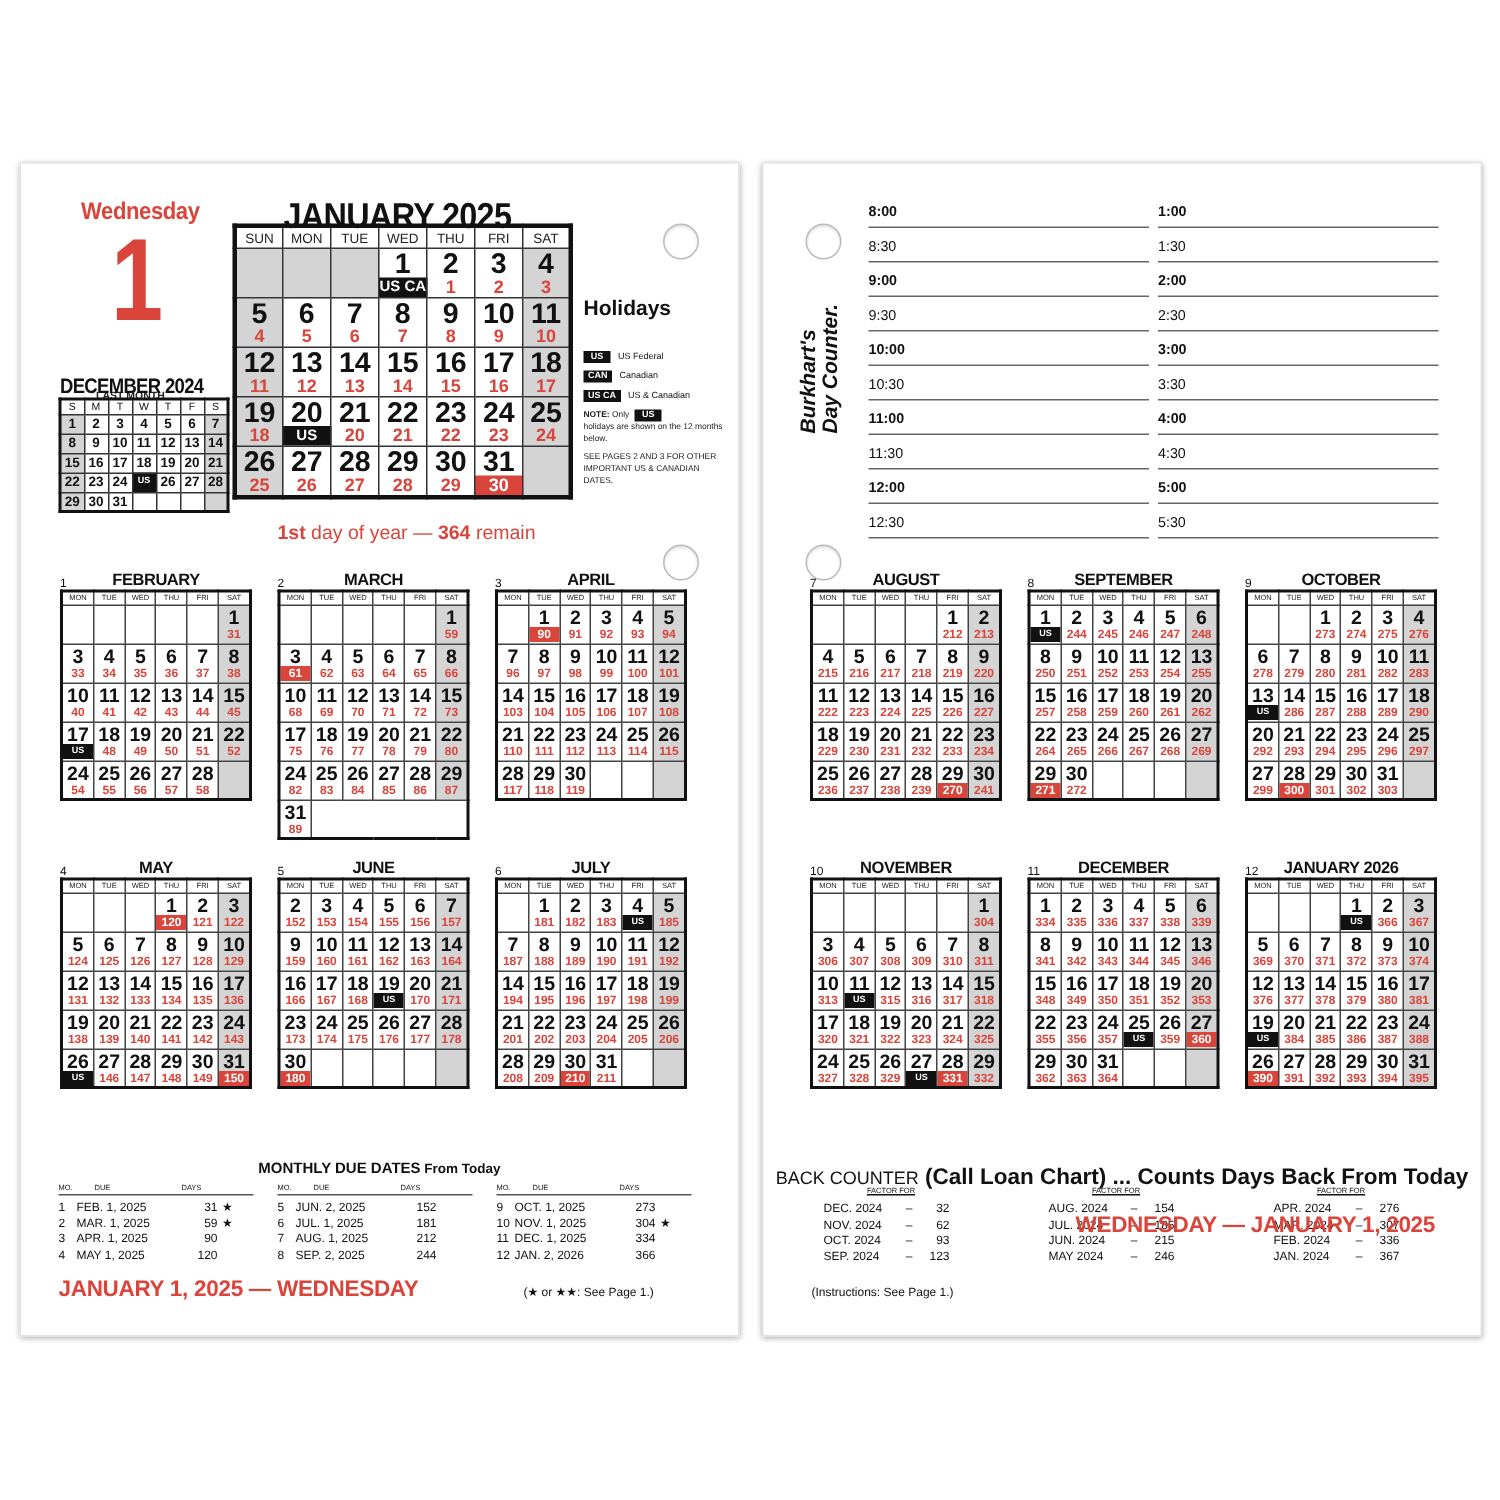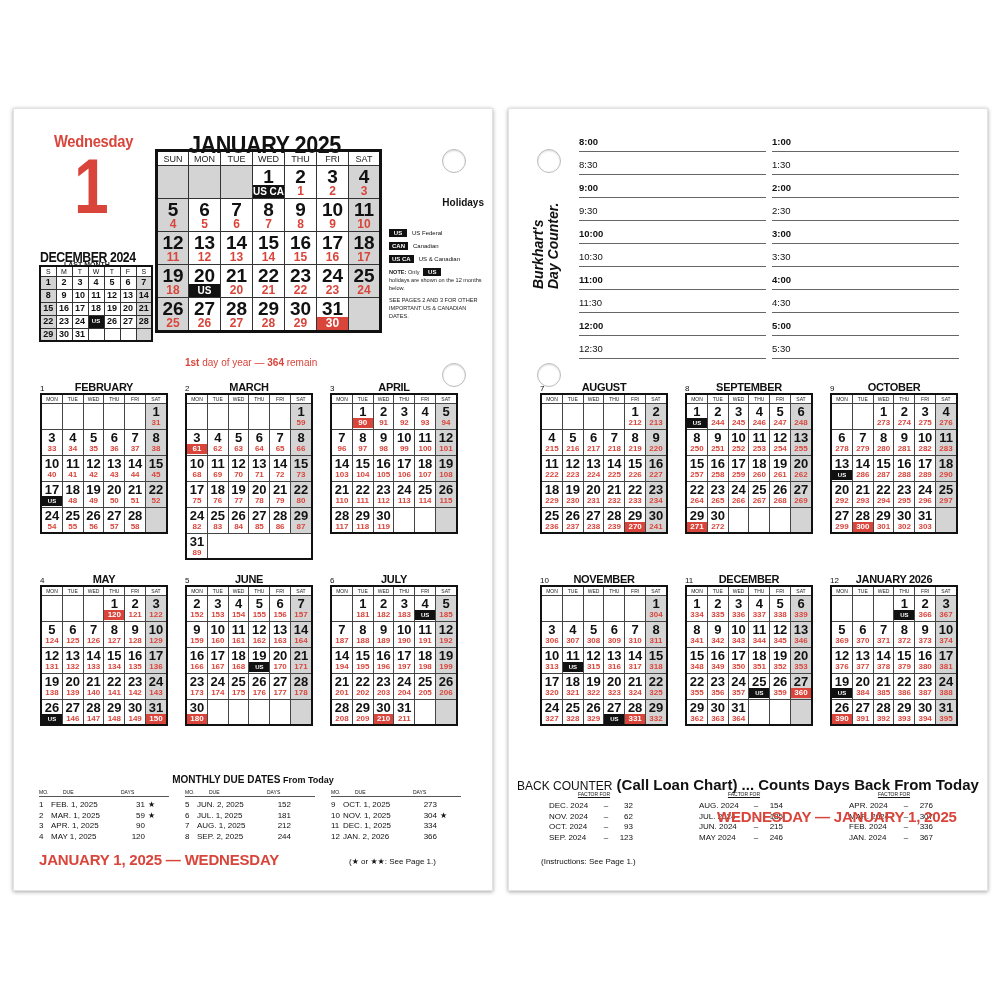--- a/index.html
+++ b/index.html
@@ -25,26 +25,26 @@
   .jan-title{position:absolute;left:175px;top:22px;font-size:24px;font-weight:bold;letter-spacing:-.5px;transform:scaleX(.9);transform-origin:left}
   .jan{position:absolute;left:141px;top:40px;border:3px solid #111;border-collapse:collapse}
   .jan th{height:15px;border:1px solid #333;font-size:9px;font-weight:normal;width:32px;color:#222}
   .jan td{height:32px;border:1px solid #333;text-align:center;vertical-align:top;width:32px;padding-top:2px}
   .jan td .n{display:block;font-size:19px;font-weight:bold;line-height:17px}
   .jan td .c{display:block;font-size:12px;font-weight:bold;color:#d9453b;line-height:13px}
   .jan td.we{background:#d4d4d4}
   .jan td .c.hl{background:#111;color:#fff;font-size:10px;margin:0 -1px}
   .jan td .c.mk{background:#d9453b;color:#fff;margin:0 -1px}
   .holidays{position:absolute;left:375px;top:88px;width:95px}
-  .holidays h4{font-size:10px;font-weight:bold;text-align:right;margin-bottom:21px}
+  .holidays h4{font-size:14px;font-weight:bold;text-align:left;margin-bottom:21px}
   .leg{display:flex;align-items:center;font-size:6px;margin-bottom:5px}
   .tag{background:#111;color:#fff;font-weight:bold;font-size:6px;padding:1px 3px;margin-right:5px;min-width:18px;text-align:center}
   .note{font-size:5.6px;line-height:8px;color:#222;margin-top:4px}
   .note .tag{display:inline-block;margin:0 2px;padding:0 5px}
-  .remain{position:absolute;left:171px;top:248px;font-size:10px;color:#d9453b}
+  .remain{position:absolute;left:171px;top:238px;font-size:13px;color:#d9453b}
   .remain b{font-weight:bold}
   
   .mcal{position:absolute;width:128px}
   .mcal .mhead{position:relative;height:12px}
   .mcal .mno{position:absolute;left:0;top:3px;font-size:8px}
   .mcal .mname{position:absolute;left:0;right:0;text-align:center;font-size:11px;font-weight:bold;top:0;letter-spacing:-.3px}
   .mcal table{border:2px solid #111;border-collapse:collapse;width:128px;background:#fff}
   .mcal th{height:9px;font-size:5px;font-weight:normal;border:1px solid #444;color:#222}
   .mcal td{height:26px;border:1px solid #444;text-align:center;vertical-align:top;padding-top:1px}
   .mcal td.we{background:#d4d4d4}

